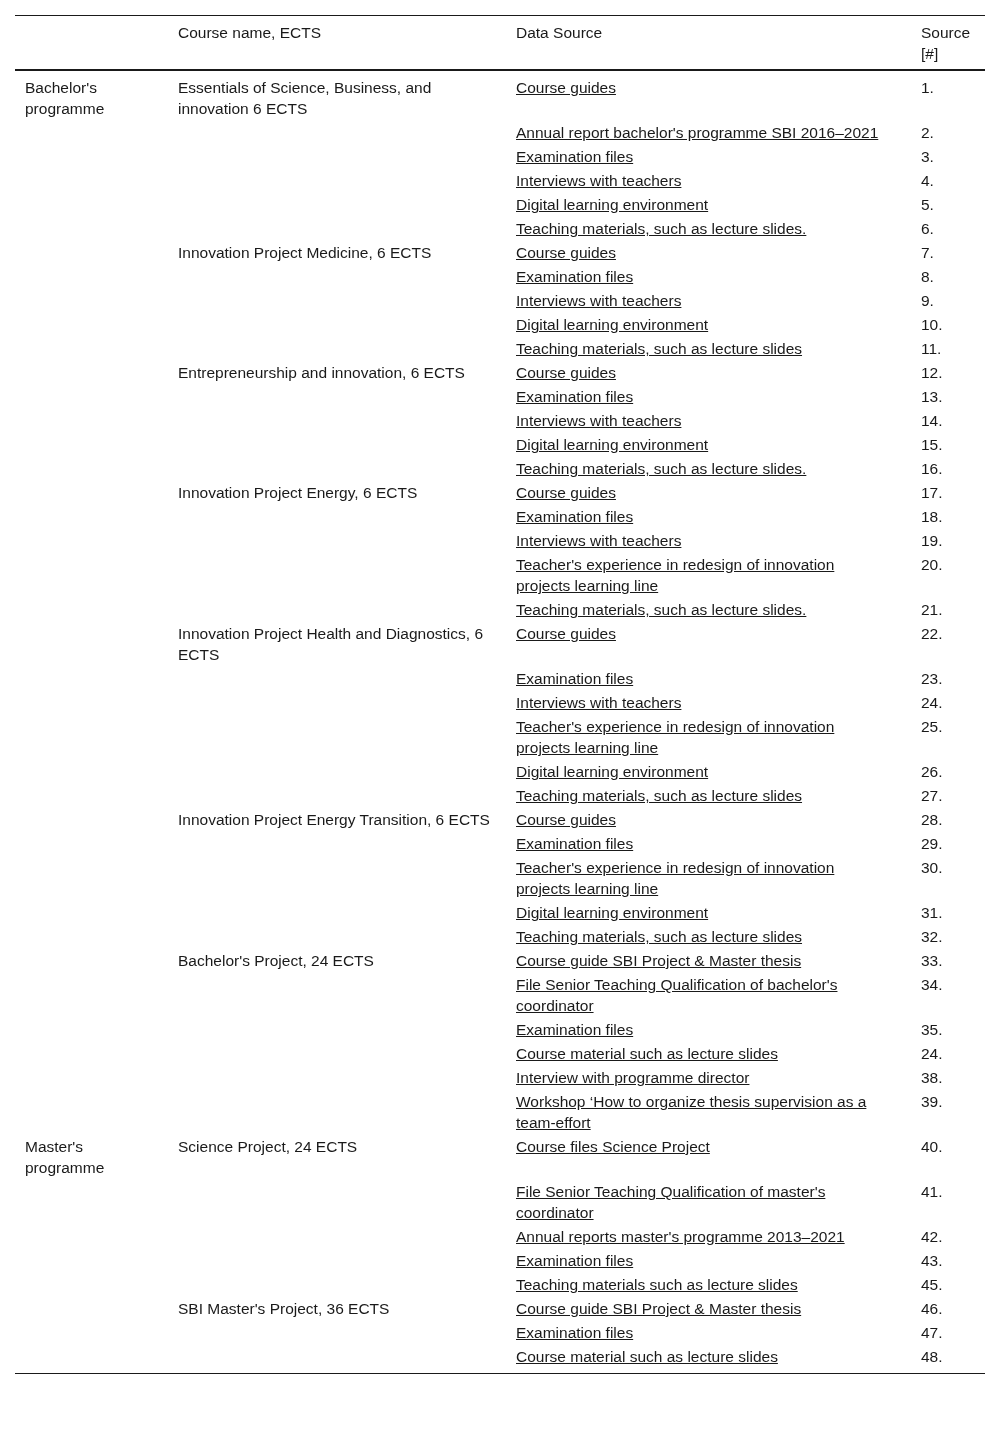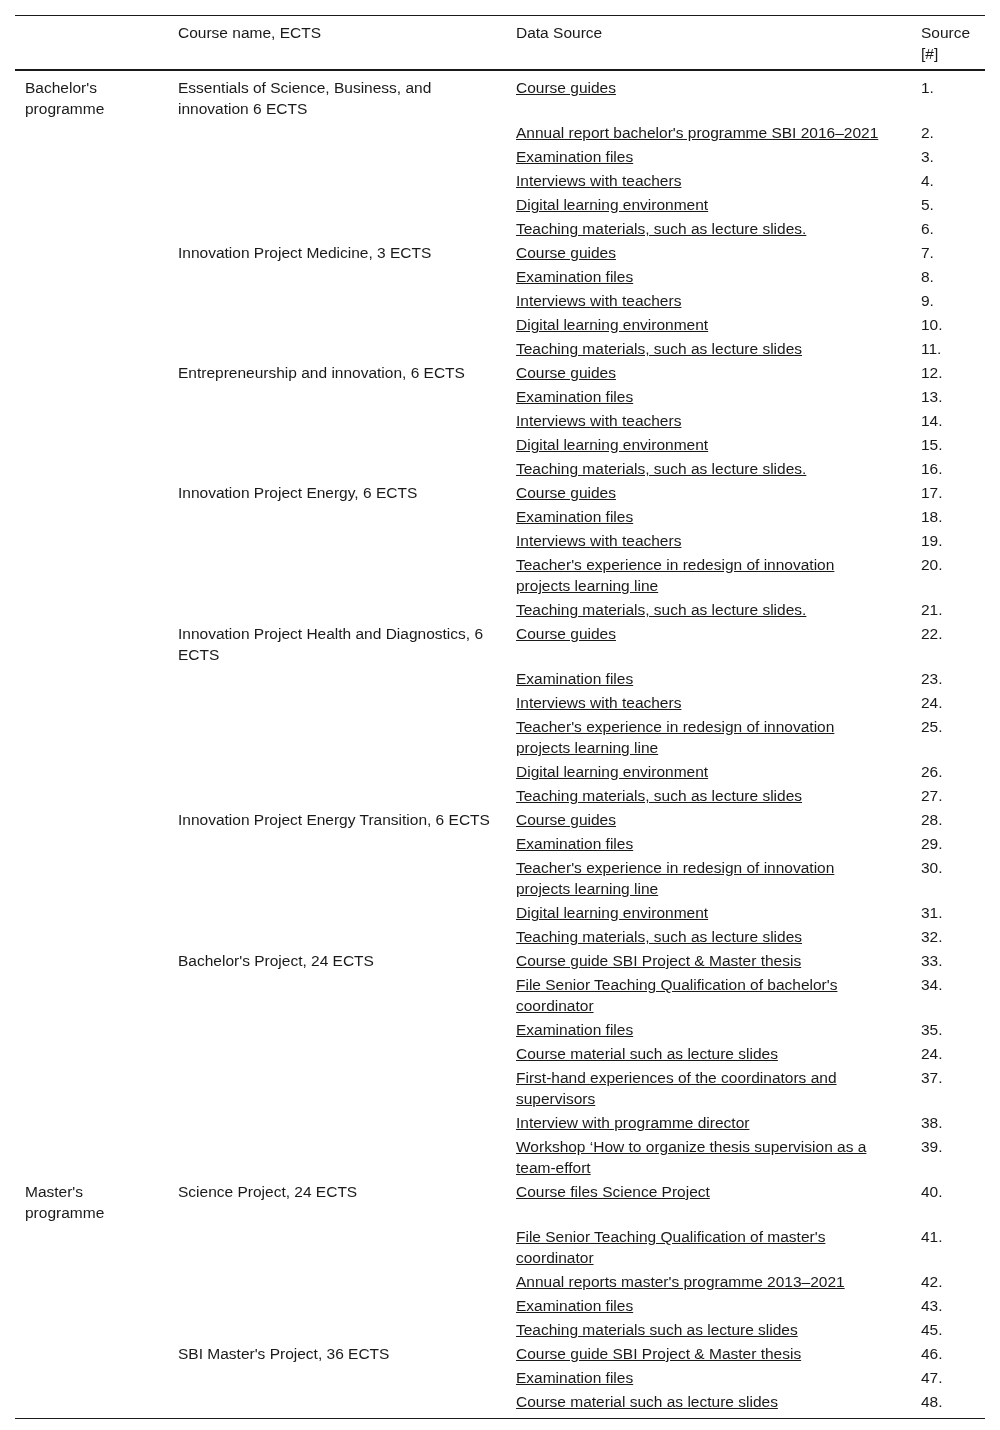--- a/index.html
+++ b/index.html
@@ -106,21 +106,21 @@
           <td class="c-num-cell">5.</td>
         </tr>
         <tr>
           <td></td>
           <td></td>
           <td class="c-src-cell">Teaching materials, such as lecture slides.</td>
           <td class="c-num-cell">6.</td>
         </tr>
         <tr>
           <td></td>
-          <td>Innovation Project Medicine, 3 ECTS</td>
+          <td>Innovation Project Medicine, 6 ECTS</td>
           <td class="c-src-cell">Course guides</td>
           <td class="c-num-cell">7.</td>
         </tr>
         <tr>
           <td></td>
           <td></td>
           <td class="c-src-cell">Examination files</td>
           <td class="c-num-cell">8.</td>
         </tr>
         <tr>
@@ -283,26 +283,20 @@
           <td></td>
           <td></td>
           <td class="c-src-cell">Examination files</td>
           <td class="c-num-cell">35.</td>
         </tr>
         <tr>
           <td></td>
           <td></td>
           <td class="c-src-cell">Course material such as lecture slides</td>
           <td class="c-num-cell">24.</td>
-        </tr>
-        <tr>
-          <td></td>
-          <td></td>
-          <td class="c-src-cell">First-hand experiences of the coordinators and supervisors</td>
-          <td class="c-num-cell">37.</td>
         </tr>
         <tr>
           <td></td>
           <td></td>
           <td class="c-src-cell">Interview with programme director</td>
           <td class="c-num-cell">38.</td>
         </tr>
         <tr>
           <td></td>
           <td></td>

